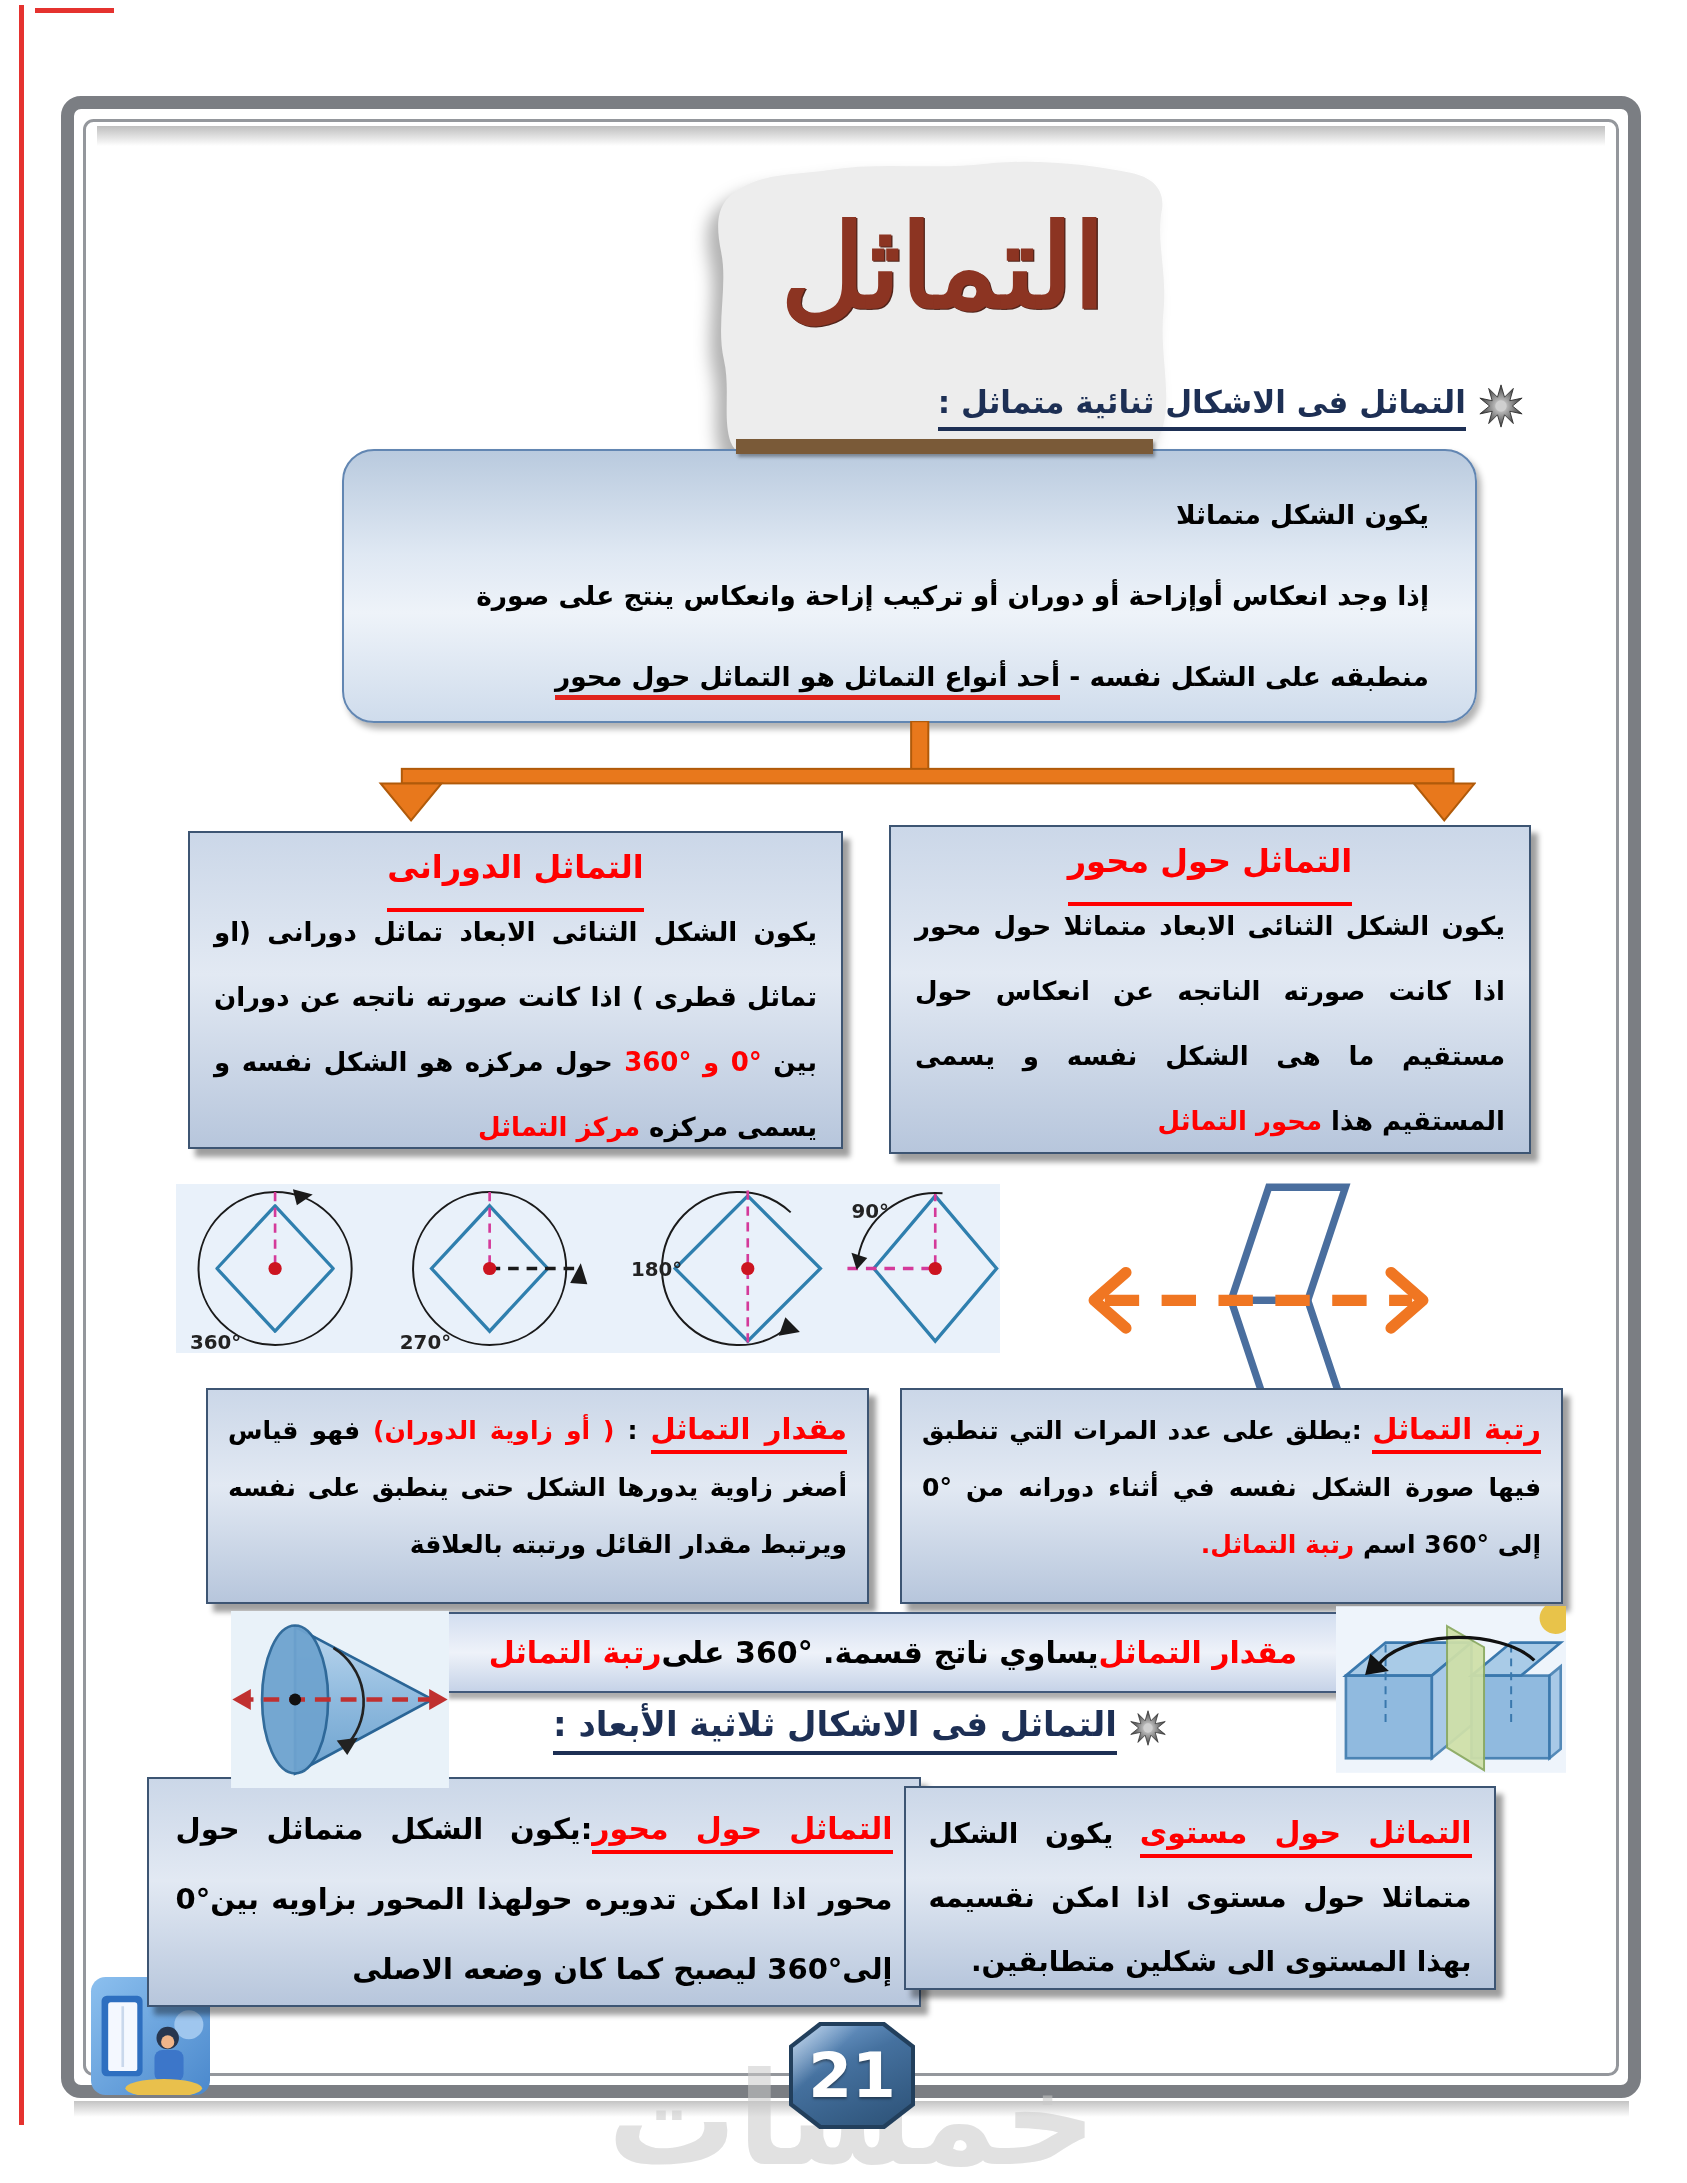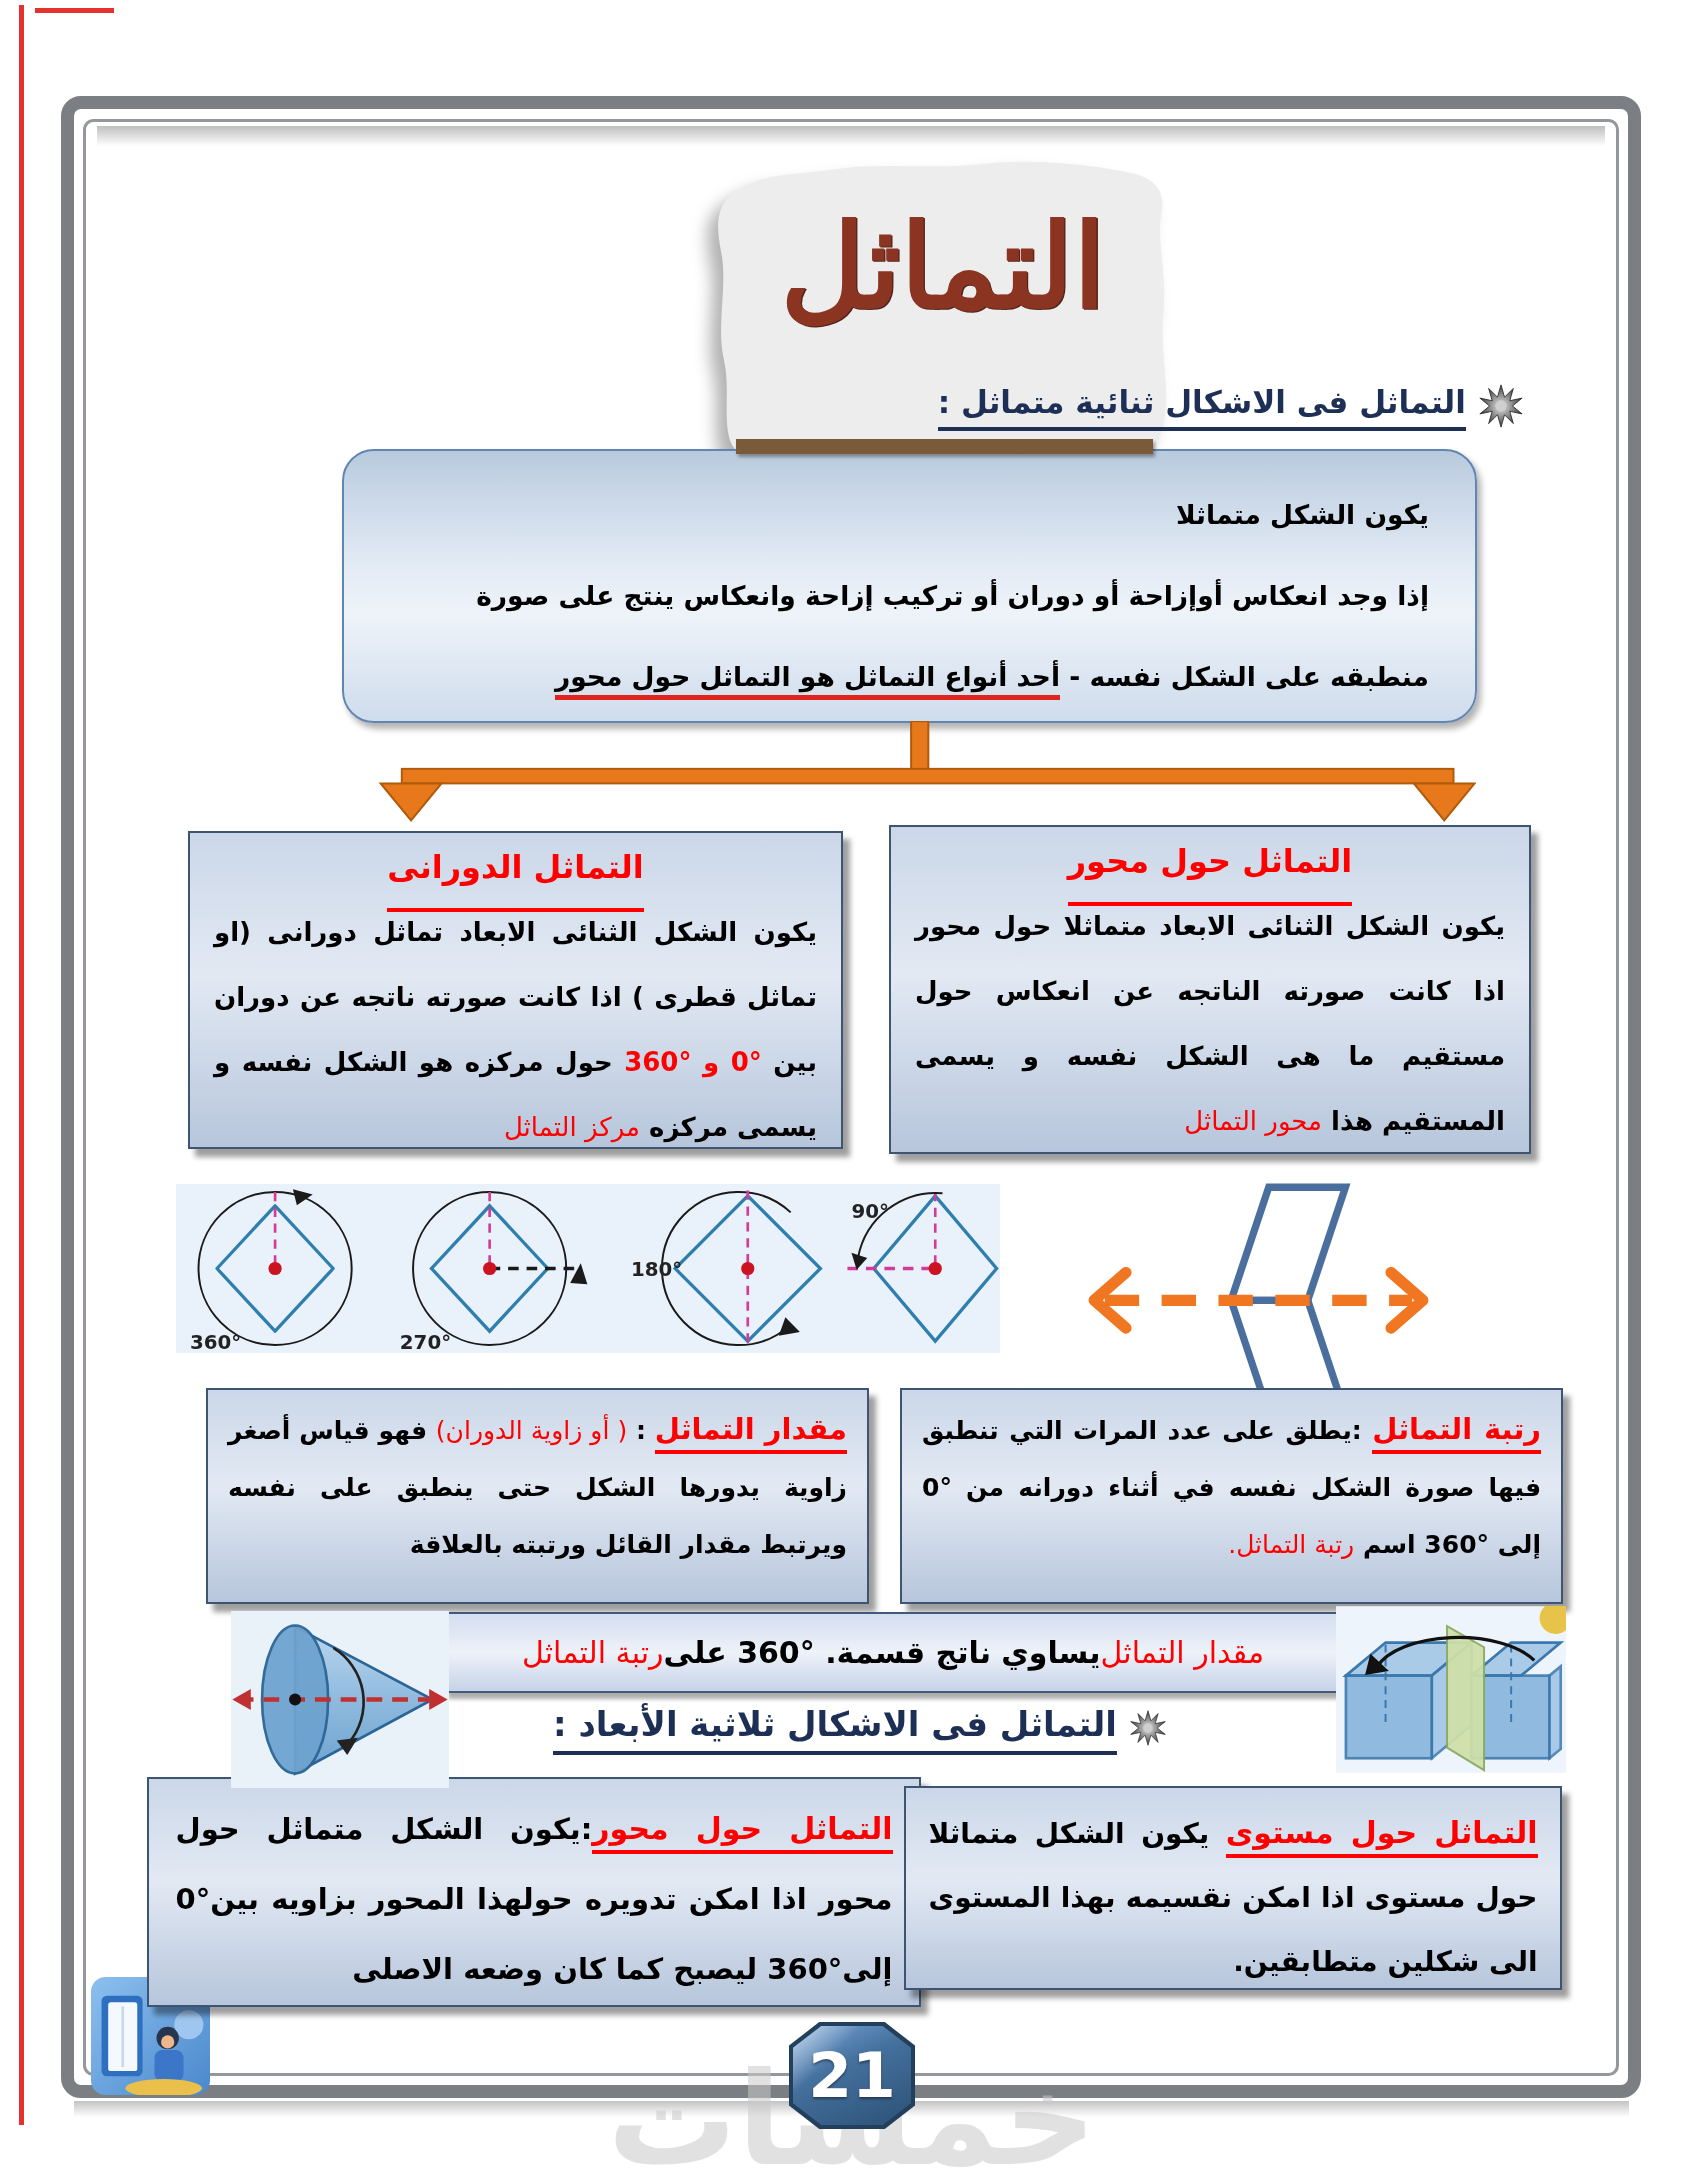--- a/index.html
+++ b/index.html
@@ -56,21 +56,21 @@
   .def-box{box-sizing:border-box;border:2.6px solid #3d5573;z-index:2;direction:rtl;overflow:hidden;
       background:linear-gradient(180deg,#cbd7e8 0%,#e2e9f3 45%,#b7c6dc 100%);
       box-shadow:6.6px 8px 5.3px rgba(0,0,0,.38);}
   .box-axis{left:881px;top:825px;width:642px;height:329px;padding:9.3px 24px;}
   .box-rot {left:180px; top:831px;width:655px;height:318px;padding:9.3px 24px;}
   .def-title{text-align:center;margin:5.3px 0 14.6px 0;}
   .def-title span{color:#ff0000;font-weight:bold;font-size:32px;border-bottom:4px solid #ff0000;
       padding-bottom:22px;}
   .def-body{font-size:26px;font-weight:bold;color:#000;text-align:justify;line-height:65px;}
   .red{color:#ff0000;}
-  .redbold{color:#ff0000;font-weight:normal;}
+  .redbold{color:#ff0000;font-weight:bold;}
 
   
   .rotation-strip{left:168px;top:1184px;width:824px;height:169px;background:#e9f1fa;z-index:2;}
 
   
   .chevron{left:1070px;top:1176px;z-index:2;}
 
   
   .box-order{left:892px;top:1388px;width:663px;height:216px;padding:10.6px 20px;}
   .box-mag  {left:198px; top:1388px;width:663px;height:216px;padding:10.6px 20px;}
@@ -80,21 +80,21 @@
 
   
   .cone-fig{left:223px;top:1611px;width:218px;height:177px;z-index:3;}
   .rule-bar{left:434px;top:1612px;width:902px;height:81px;box-sizing:border-box;z-index:2;
       border:2.6px solid #41597a;direction:rtl;display:flex;align-items:center;justify-content:center;
       background:linear-gradient(180deg,#d3def0 0%,#eef2f9 50%,#c6d3e8 100%);
       box-shadow:6px 6px 4px rgba(0,0,0,.32);font-size:30px;font-weight:bold;white-space:nowrap;}
   .cube-fig{left:1328px;top:1606px;width:230px;height:167px;z-index:2;}
 
   
-  .box-plane3d{left:896px;top:1786px;width:658px;height:204px;padding:13.2px 22.5px;}
+  .box-plane3d{left:896px;top:1786px;width:592px;height:204px;padding:13.2px 22.5px;}
   .box-axis3d {left:139px; top:1777px;width:774px;height:230px;padding:14.6px 26.5px;}
   .box-plane3d .inline-body{font-size:28px;line-height:64px;}
   .box-axis3d .inline-body{font-size:29px;line-height:70px;text-align:justify;}
   .box-plane3d .t-underline,.box-axis3d .t-underline{font-size:30px;}
 
   
   .clipart{left:83px;top:1977px;width:119px;height:118px;border-radius:14.6px;overflow:hidden;z-index:1;
       background:linear-gradient(135deg,#8cc0ef,#4a88cc);}
 
   

